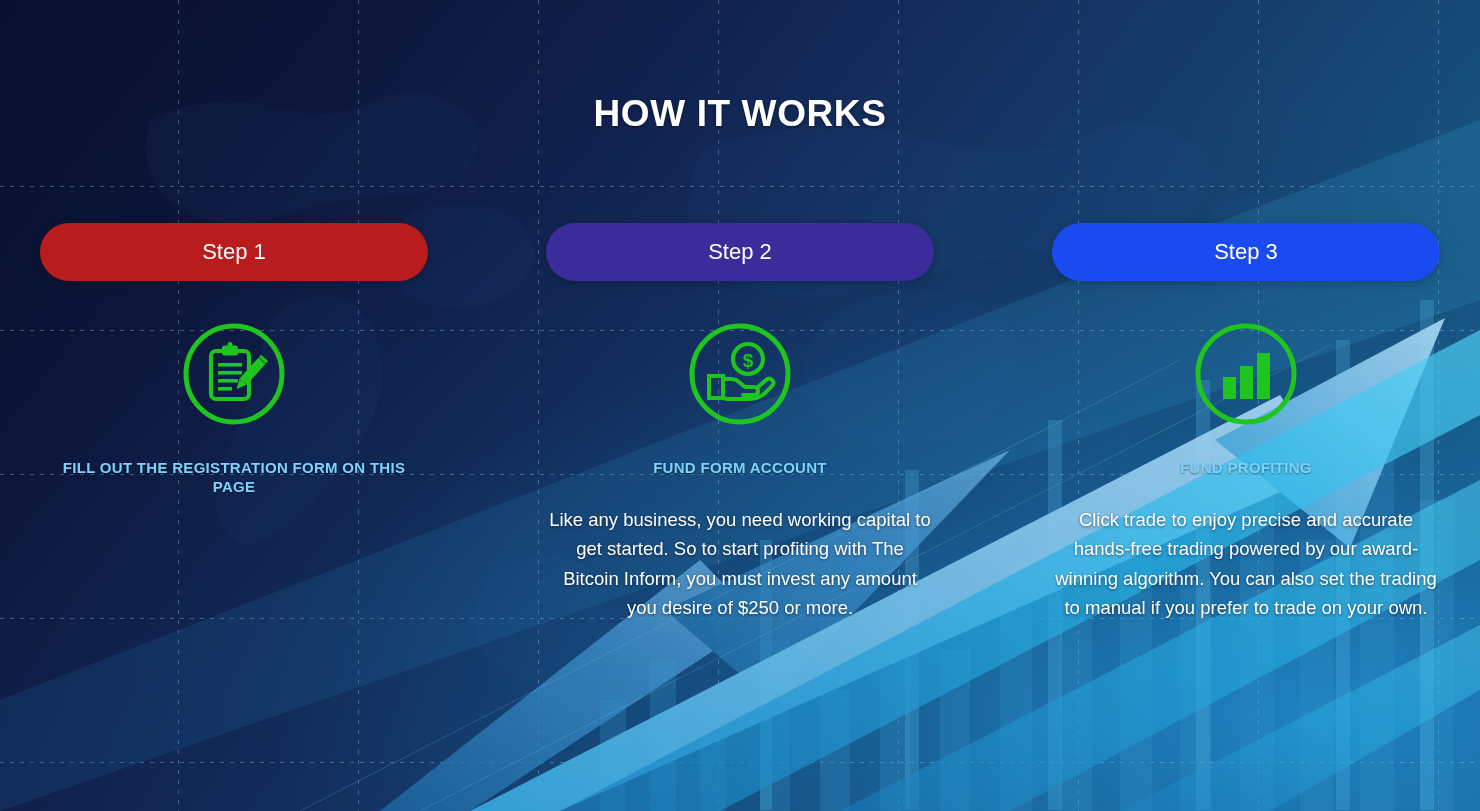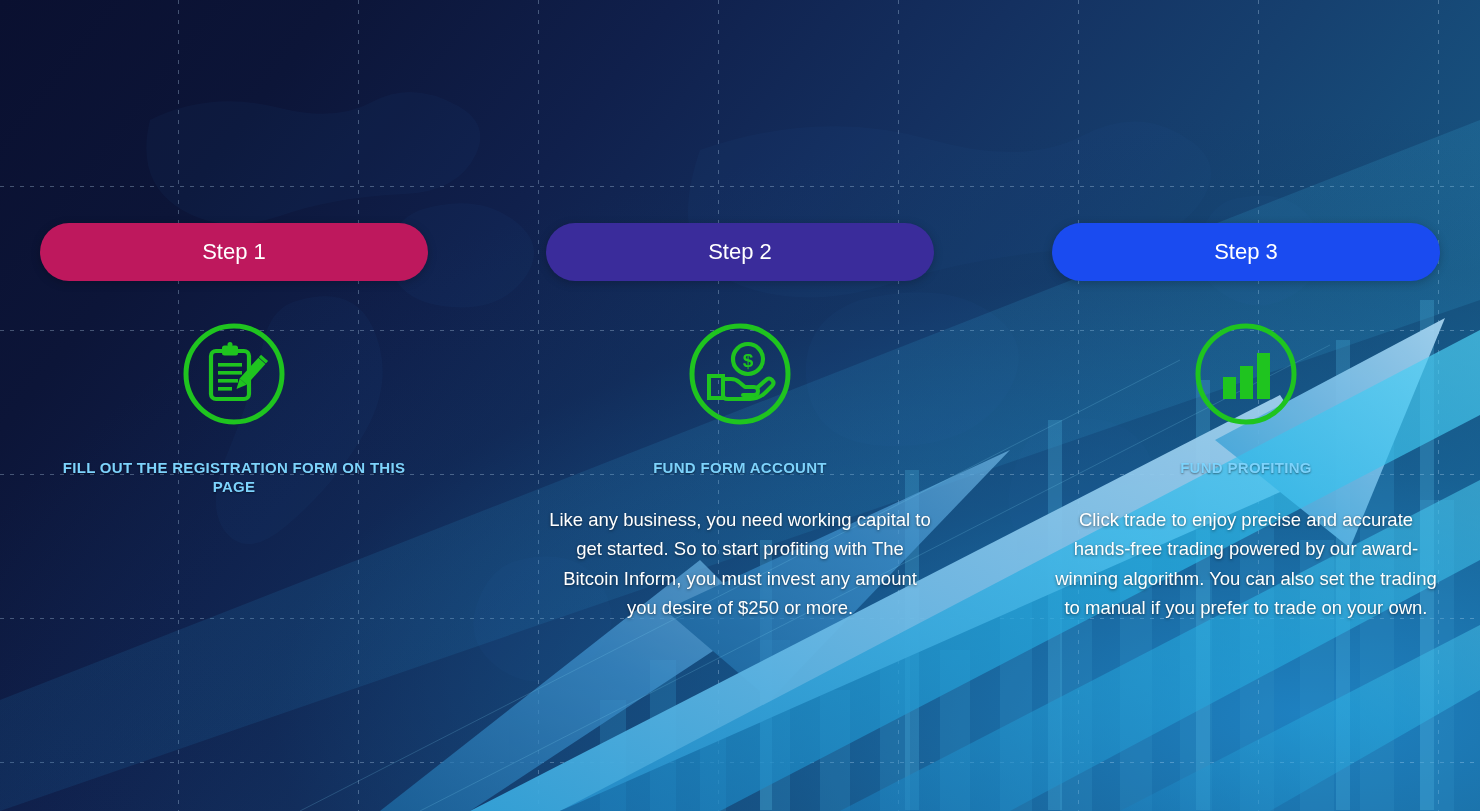--- a/index.html
+++ b/index.html
@@ -226,25 +226,26 @@
     <polygon points="1120,811 1480,625 1480,690 1270,811" fill="url(#gBand)" opacity="0.50"></polygon>
 
     <g stroke="#7fd4f2" stroke-width="1" opacity="0.20" fill="none">
       <line x1="300" y1="811" x2="1180" y2="360"></line>
       <line x1="420" y1="811" x2="1330" y2="345"></line>
     </g>
   </svg>
 
   <div class="content">
 
+    <h1 id="page-title">HOW IT WORKS</h1>
 
     <div class="columns">
 
       <div class="col">
-        <button class="step-btn" style="background: #be185d;">Step 1</button>
+        <button class="step-btn" style="background: #b91c1c;">Step 1</button>
 
         <div class="icon-wrap">
           <svg class="icon-circle" width="106" height="106" viewBox="0 0 106 106">
             <circle cx="53" cy="53" r="48" fill="none" stroke="#1FC41F" stroke-width="5"></circle>
 
             <rect x="30" y="30" width="38" height="48" rx="5" ry="5" fill="none" stroke="#1FC41F" stroke-width="4.2"></rect>
 
             <rect x="41" y="24.5" width="16" height="10" rx="2.5" ry="2.5" fill="#1FC41F"></rect>
             <rect x="46.5" y="21" width="5" height="5" rx="2.5" fill="#1FC41F"></rect>
 

